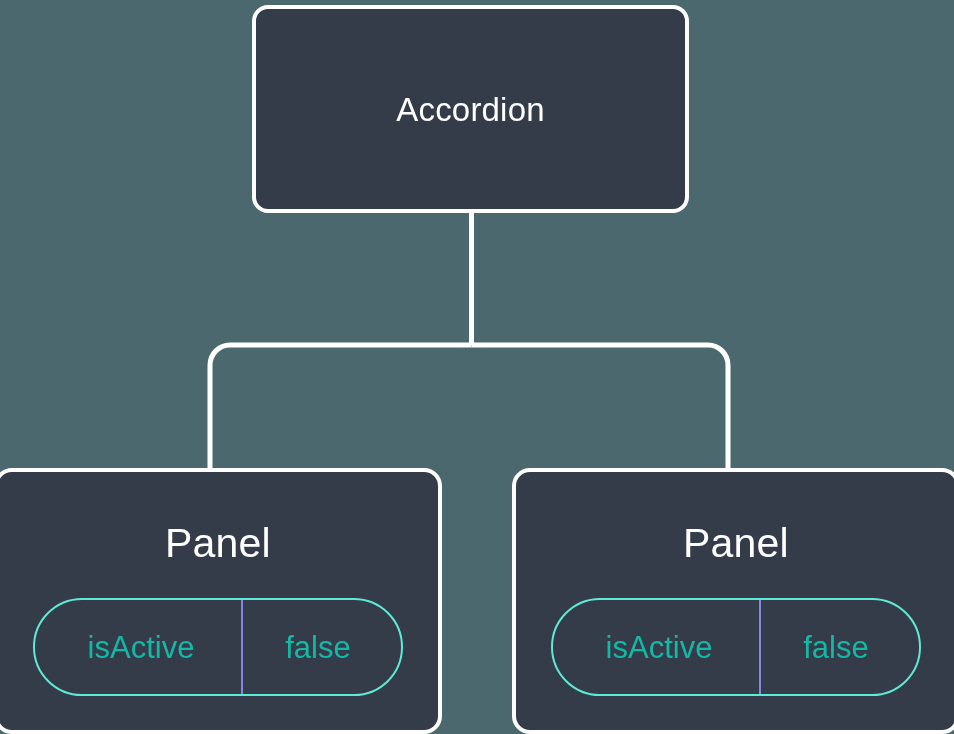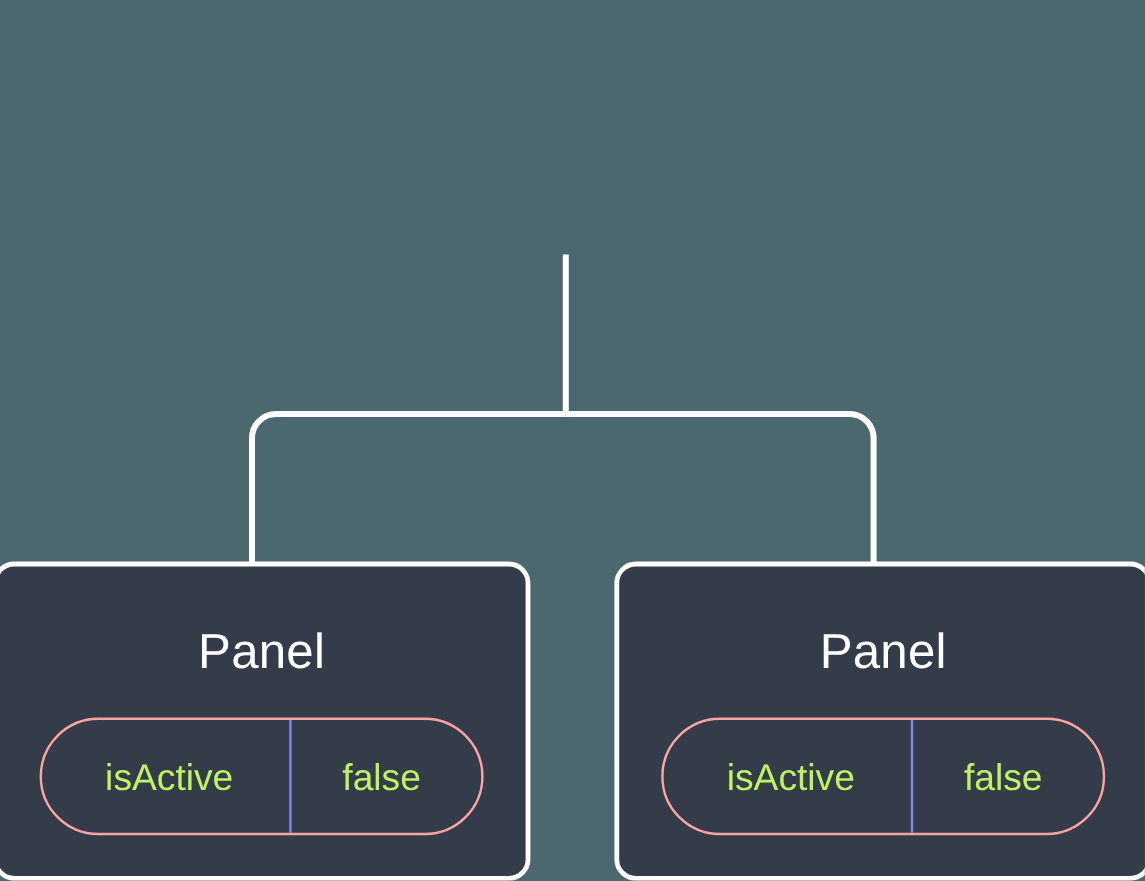--- a/index.html
+++ b/index.html
@@ -80,23 +80,23 @@
     white-space: nowrap;
   }
 
   
   .state-pill {
     margin-top: 31px;
     display: flex;
     align-items: stretch;
     box-sizing: border-box;
     height: 98px;
-    border: 2px solid #fca5a5;
+    border: 2px solid #5eead4;
     border-radius: 49px;
-    color: #bef264;
+    color: #14b8a6;
   }
   .pill-key,
   .pill-value {
     display: flex;
     align-items: center;
     justify-content: center;
     font-size: 31px;
     line-height: 1;
     white-space: nowrap;
     box-sizing: border-box;
@@ -115,20 +115,23 @@
 <body>
 
 <div id="tree-canvas">
 
   <svg id="connector-layer" viewBox="0 0 954 734" width="954" height="734" xmlns="http://www.w3.org/2000/svg">
     <path d="M 471.5 212 L 471.5 345" fill="none" stroke="#ffffff" stroke-width="5" stroke-linecap="butt"></path>
     <path d="M 471.5 345 L 230 345 A 20 20 0 0 0 210 365 L 210 470" fill="none" stroke="#ffffff" stroke-width="5" stroke-linecap="butt"></path>
     <path d="M 471.5 345 L 708 345 A 20 20 0 0 1 728 365 L 728 470" fill="none" stroke="#ffffff" stroke-width="5" stroke-linecap="butt"></path>
   </svg>
 
+  <div class="node" id="node-accordion">
+    <div class="node-title">Accordion</div>
+  </div>
 
   <div class="node panel-node" id="node-panel-left">
     <div class="node-title">Panel</div>
     <div class="state-pill">
       <div class="pill-key">isActive</div>
       <div class="pill-value">false</div>
     </div>
   </div>
 
   <div class="node panel-node" id="node-panel-right">

